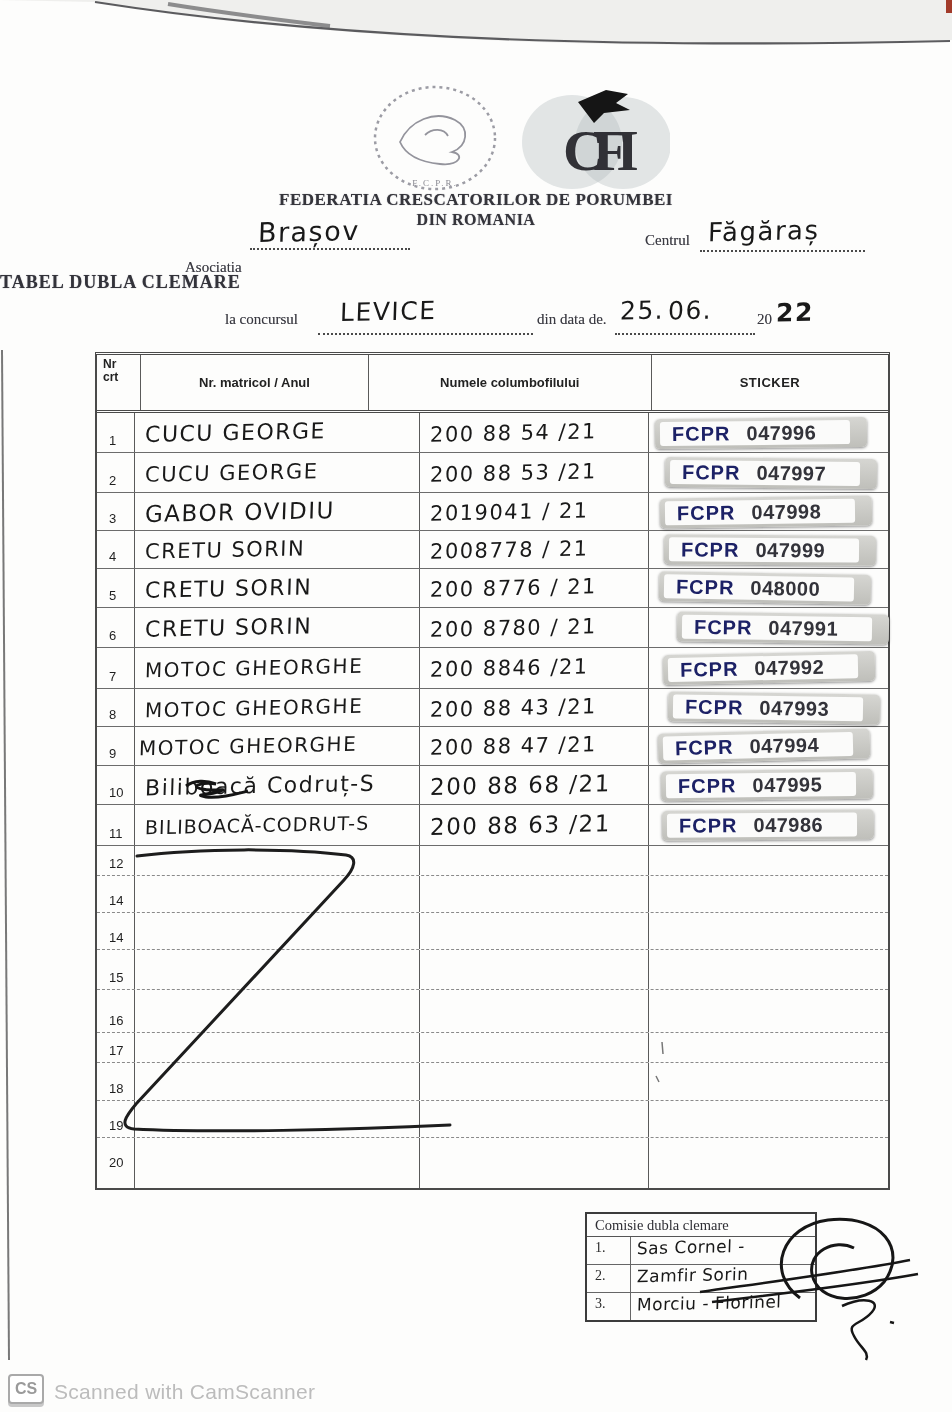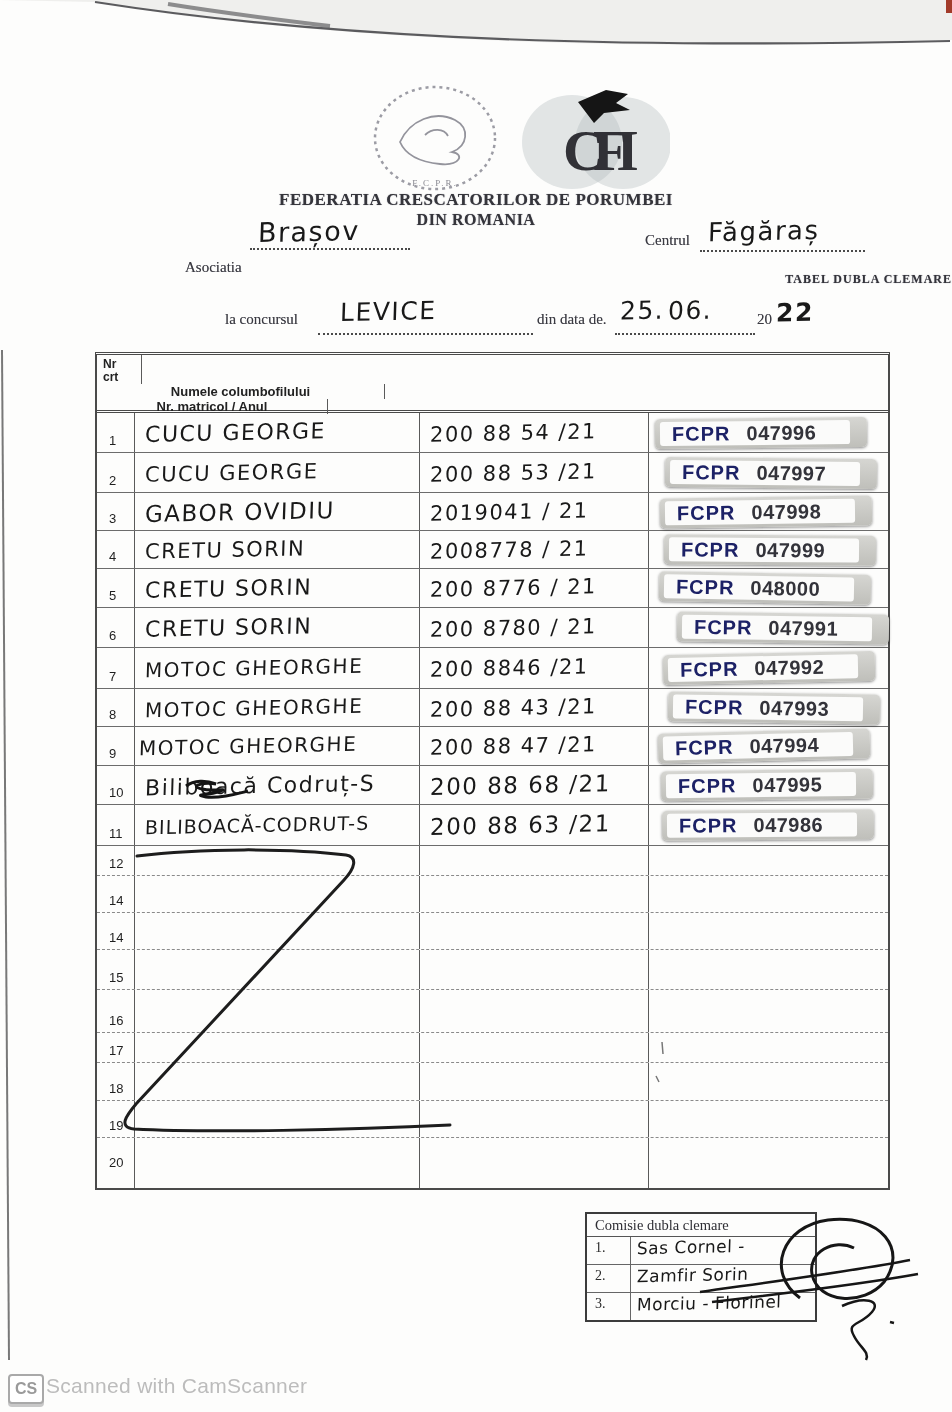--- a/index.html
+++ b/index.html
@@ -5,21 +5,21 @@
   html,body{margin:0;padding:0;background:#ffffff;}
   #paper{position:relative;width:952px;height:1412px;background:#fdfdfc;overflow:hidden;
          font-family:"Liberation Serif",serif;color:#2b2b2b;}
   svg{display:block;}
   .abs{position:absolute;}
 
   
   .fed{left:0;top:190px;width:100%;text-align:center;font-weight:bold;font-size:17px;
        letter-spacing:.5px;color:#35353b;text-shadow:0 0 1px rgba(40,40,60,.55);}
   .fed2{top:211px;font-size:16px;}
-  .doc-title{left:0;top:272px;width:100%;text-align:right;font-weight:bold;font-size:12px;
+  .doc-title{left:0;top:272px;width:100%;text-align:left;font-weight:bold;font-size:18px;
        letter-spacing:1px;color:#33333a;text-shadow:0 0 1px rgba(40,40,60,.5);}
   .plabel{font-size:15px;color:#3a3a42;text-shadow:0 0 .6px rgba(50,50,60,.5);}
 
   
   .hw{font-family:"DejaVu Sans",sans-serif;color:#191919;display:inline-block;
       transform:rotate(-1.2deg) skewX(-3deg);letter-spacing:1.5px;}
   .hw-big{font-size:25px;}
   .dots{display:inline-block;border-bottom:2px dotted #4a4a4a;height:1em;vertical-align:bottom;}
 
   
@@ -28,21 +28,21 @@
           background:transparent;}
   .trow{display:flex;flex:0 0 auto;border-bottom:1px solid #6c6c6c;box-sizing:border-box;}
   .trow.empty{border-bottom:1px dashed #8a8a8a;}
   .trow:last-child{border-bottom:none;}
   .cell{box-sizing:border-box;position:relative;}
   .c-nr{width:38px;border-right:1px solid #5a5a5a;display:flex;align-items:flex-end;}
   .c-name{width:287px;border-right:1px solid #5a5a5a;display:flex;align-items:center;padding-left:10px;overflow:visible;}
   .c-mat{width:230px;border-right:1px solid #5a5a5a;display:flex;align-items:center;padding-left:10px;}
   .c-stick{width:240px;display:flex;align-items:center;padding-left:4px;}
   .thead{display:flex;height:58px;border-bottom:3px double #4a4a4a;box-sizing:border-box;
-         font-family:"Liberation Sans",sans-serif;font-weight:bold;font-size:13px;color:#222;flex-direction:column;}
+         font-family:"Liberation Sans",sans-serif;font-weight:bold;font-size:13px;color:#222;}
   .thead .hcell{display:flex;align-items:center;justify-content:center;text-align:center;}
   .hnr{width:38px;border-right:1px solid #5a5a5a;flex-direction:column;align-items:flex-start!important;
        justify-content:flex-start!important;padding:3px 0 0 6px;font-size:12px;line-height:13px;font-weight:bold;}
   .hname{width:287px;border-right:1px solid #5a5a5a;}
   .hmat{width:230px;border-right:1px solid #5a5a5a;}
   .hstick{width:240px;letter-spacing:.5px;}
   .rownum{font-family:"Liberation Sans",sans-serif;font-size:13px;color:#1f1f1f;padding:0 0 4px 12px;}
   .name-hw{font-size:20px;white-space:nowrap;}
   .mat-hw{font-size:21px;white-space:nowrap;}
 
@@ -59,21 +59,21 @@
   .commission{left:585px;top:1212px;width:232px;border:2px solid #3c3c3c;box-sizing:border-box;background:transparent;}
   .com-title{padding:3px 6px 2px 8px;font-size:14.5px;color:#2e2e34;border-bottom:1px solid #555;
              font-family:"Liberation Serif",serif;}
   .com-row{display:flex;height:27px;border-bottom:1px solid #666;}
   .com-row:last-child{border-bottom:none;}
   .com-nr{width:44px;border-right:1px solid #666;padding:3px 0 0 8px;font-size:14px;box-sizing:border-box;}
   .com-name{flex:1;overflow:visible;padding-left:6px;}
   .com-hw{font-size:17px;white-space:nowrap;letter-spacing:.5px;}
 
   
-  .watermark{left:8px;top:1374px;display:flex;align-items:flex-start;gap:2px;
+  .watermark{left:8px;top:1374px;display:flex;align-items:flex-end;gap:10px;
              font-family:"Liberation Sans",sans-serif;}
   .cs-box{width:32px;height:26px;border:2.5px solid #a9a9a9;border-radius:4px;color:#9a9a9a;
           font-weight:bold;font-size:16px;display:flex;align-items:center;justify-content:center;
           background:#fff;box-shadow:0 3px 0 #c8c8c8;}
   .cs-text{color:#bcbcbc;font-size:21px;letter-spacing:.3px;}
 
   .overlay{position:absolute;left:0;top:0;pointer-events:none;}
 </style>
 </head>
 <body>
@@ -126,22 +126,23 @@
   <div class="abs dots" style="left:615px;top:317px;width:140px;"></div>
   <div class="abs plabel" style="left:757px;top:311px;">20</div>
   <div class="abs hw" style="left:776px;top:298px;font-size:25px;font-weight:bold;">22</div>
 
   <div class="abs dtable">
     <div class="thead">
       <div class="hcell hnr">
         <span>Nr</span>
         <span>crt</span>
       </div>
+      <div class="hcell hmat">Nr. matricol / Anul</div>
       <div class="hcell hname">Numele columbofilului</div>
-      <div class="hcell hmat">Nr. matricol / Anul</div>
+      <div class="hcell hstick">STICKER</div>
     </div>
 
     <div class="trow" style="height:40px">
       <div class="cell c-nr">
           <span class="rownum">1</span>
         </div>
       <div class="cell c-name">
           <span class="hw name-hw" style="font-size:22px">CUCU GEORGE</span>
         </div>
       <div class="cell c-mat">

